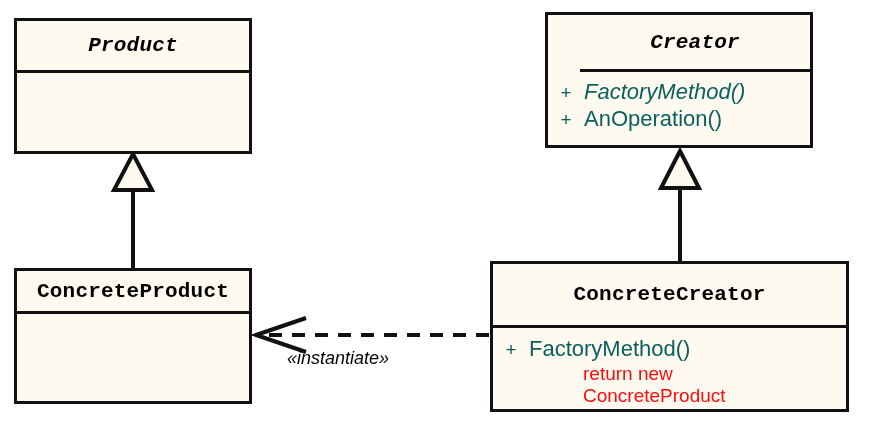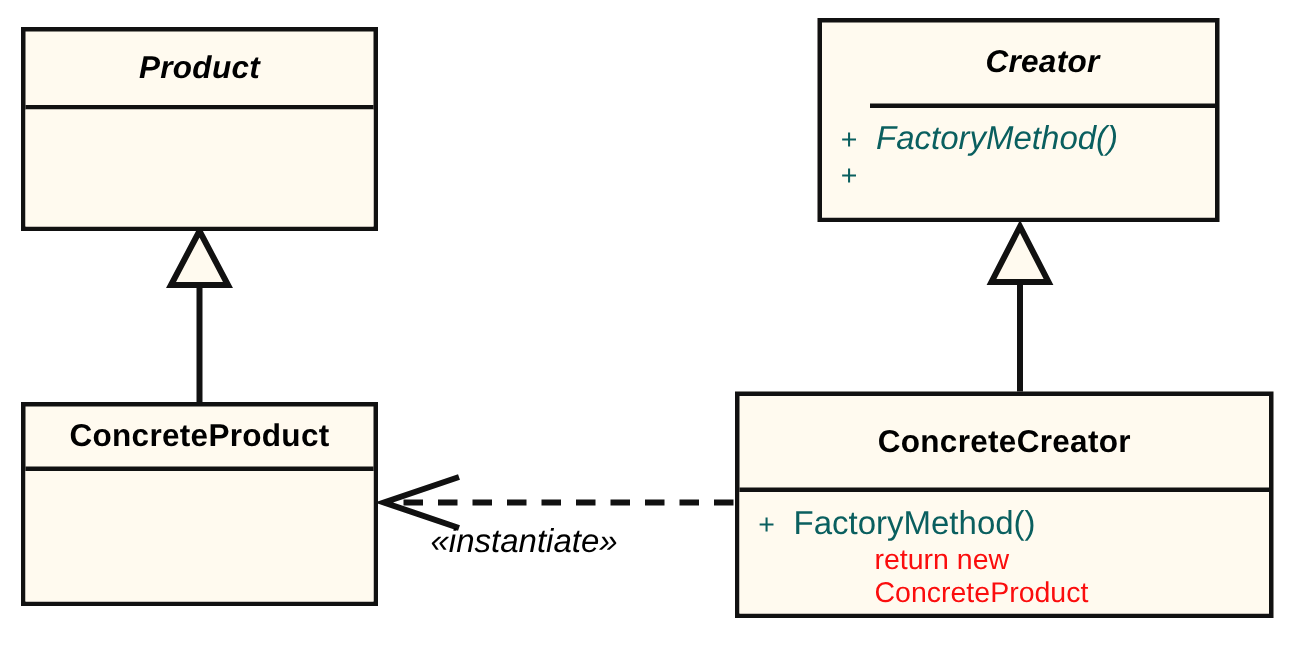--- a/index.html
+++ b/index.html
@@ -33,20 +33,21 @@
     display: flex;
     align-items: center;
     justify-content: center;
     text-align: center;
     color: #000000;
     font-weight: bold;
     font-size: 21px;
     letter-spacing: 0.2px;
     white-space: nowrap;
     border-bottom: 3px solid #111111;
+    font-family: Liberation Mono, monospace;
   }
   .uml-title.abstract {
     font-style: italic;
   }
   .uml-compartment {
     box-sizing: border-box;
     flex: 1 1 auto;
     padding: 6px 0 0 0;
     background: #fffaef;
   }
@@ -83,21 +84,21 @@
   svg.overlay {
     position: absolute;
     left: 0;
     top: 0;
     width: 874px;
     height: 431px;
     pointer-events: none;
   }
   .stereo-label {
     position: absolute;
-    font-size: 22px;
+    font-size: 18px;
     font-style: italic;
     color: #000000;
     white-space: nowrap;
   }
 </style>
 </head>
 <body>
 
 <div id="canvas">
 
@@ -128,20 +129,21 @@
 
   <div class="uml-class" style="left:545px; top:12px; width:268px; height:136px;">
     <div class="uml-title abstract" style="height:57px;margin-left:32px;">Creator</div>
     <div class="uml-compartment" style="padding-top:7px;">
       <div class="member-row">
         <span class="member-vis">+</span>
         <span class="member-name italic">FactoryMethod()</span>
       </div>
       <div class="member-row">
         <span class="member-vis">+</span>
+        <span class="member-name">AnOperation()</span>
       </div>
     </div>
   </div>
 
   <div class="uml-class" style="left:14px; top:268px; width:238px; height:136px;">
     <div class="uml-title" style="height:43px;">ConcreteProduct</div>
     <div class="uml-compartment"></div>
   </div>
 
   <div class="uml-class" style="left:490px; top:261px; width:359px; height:151px;">

